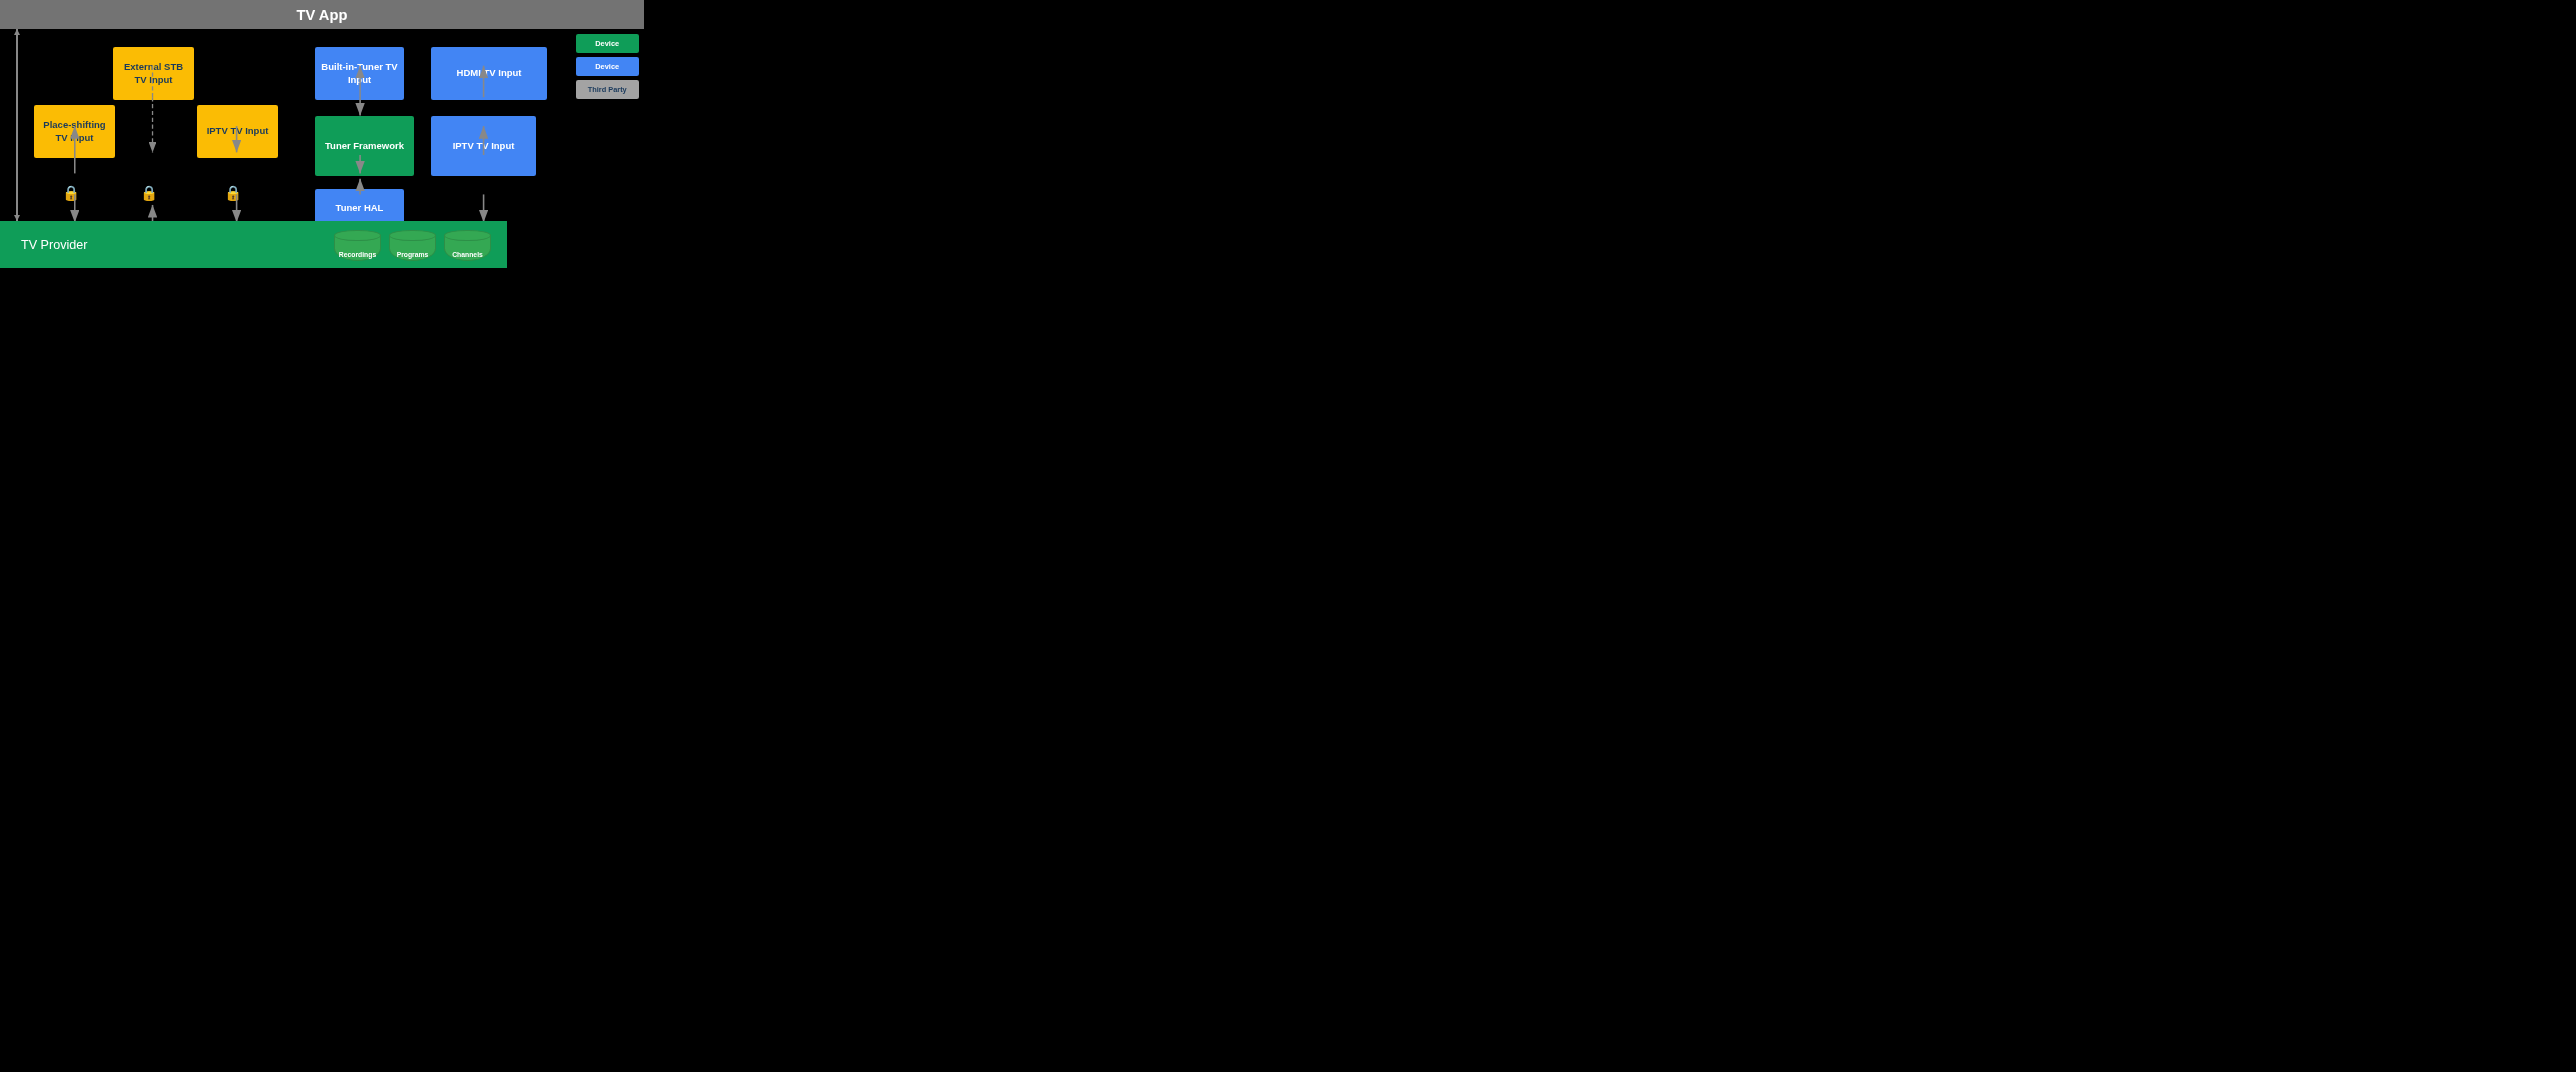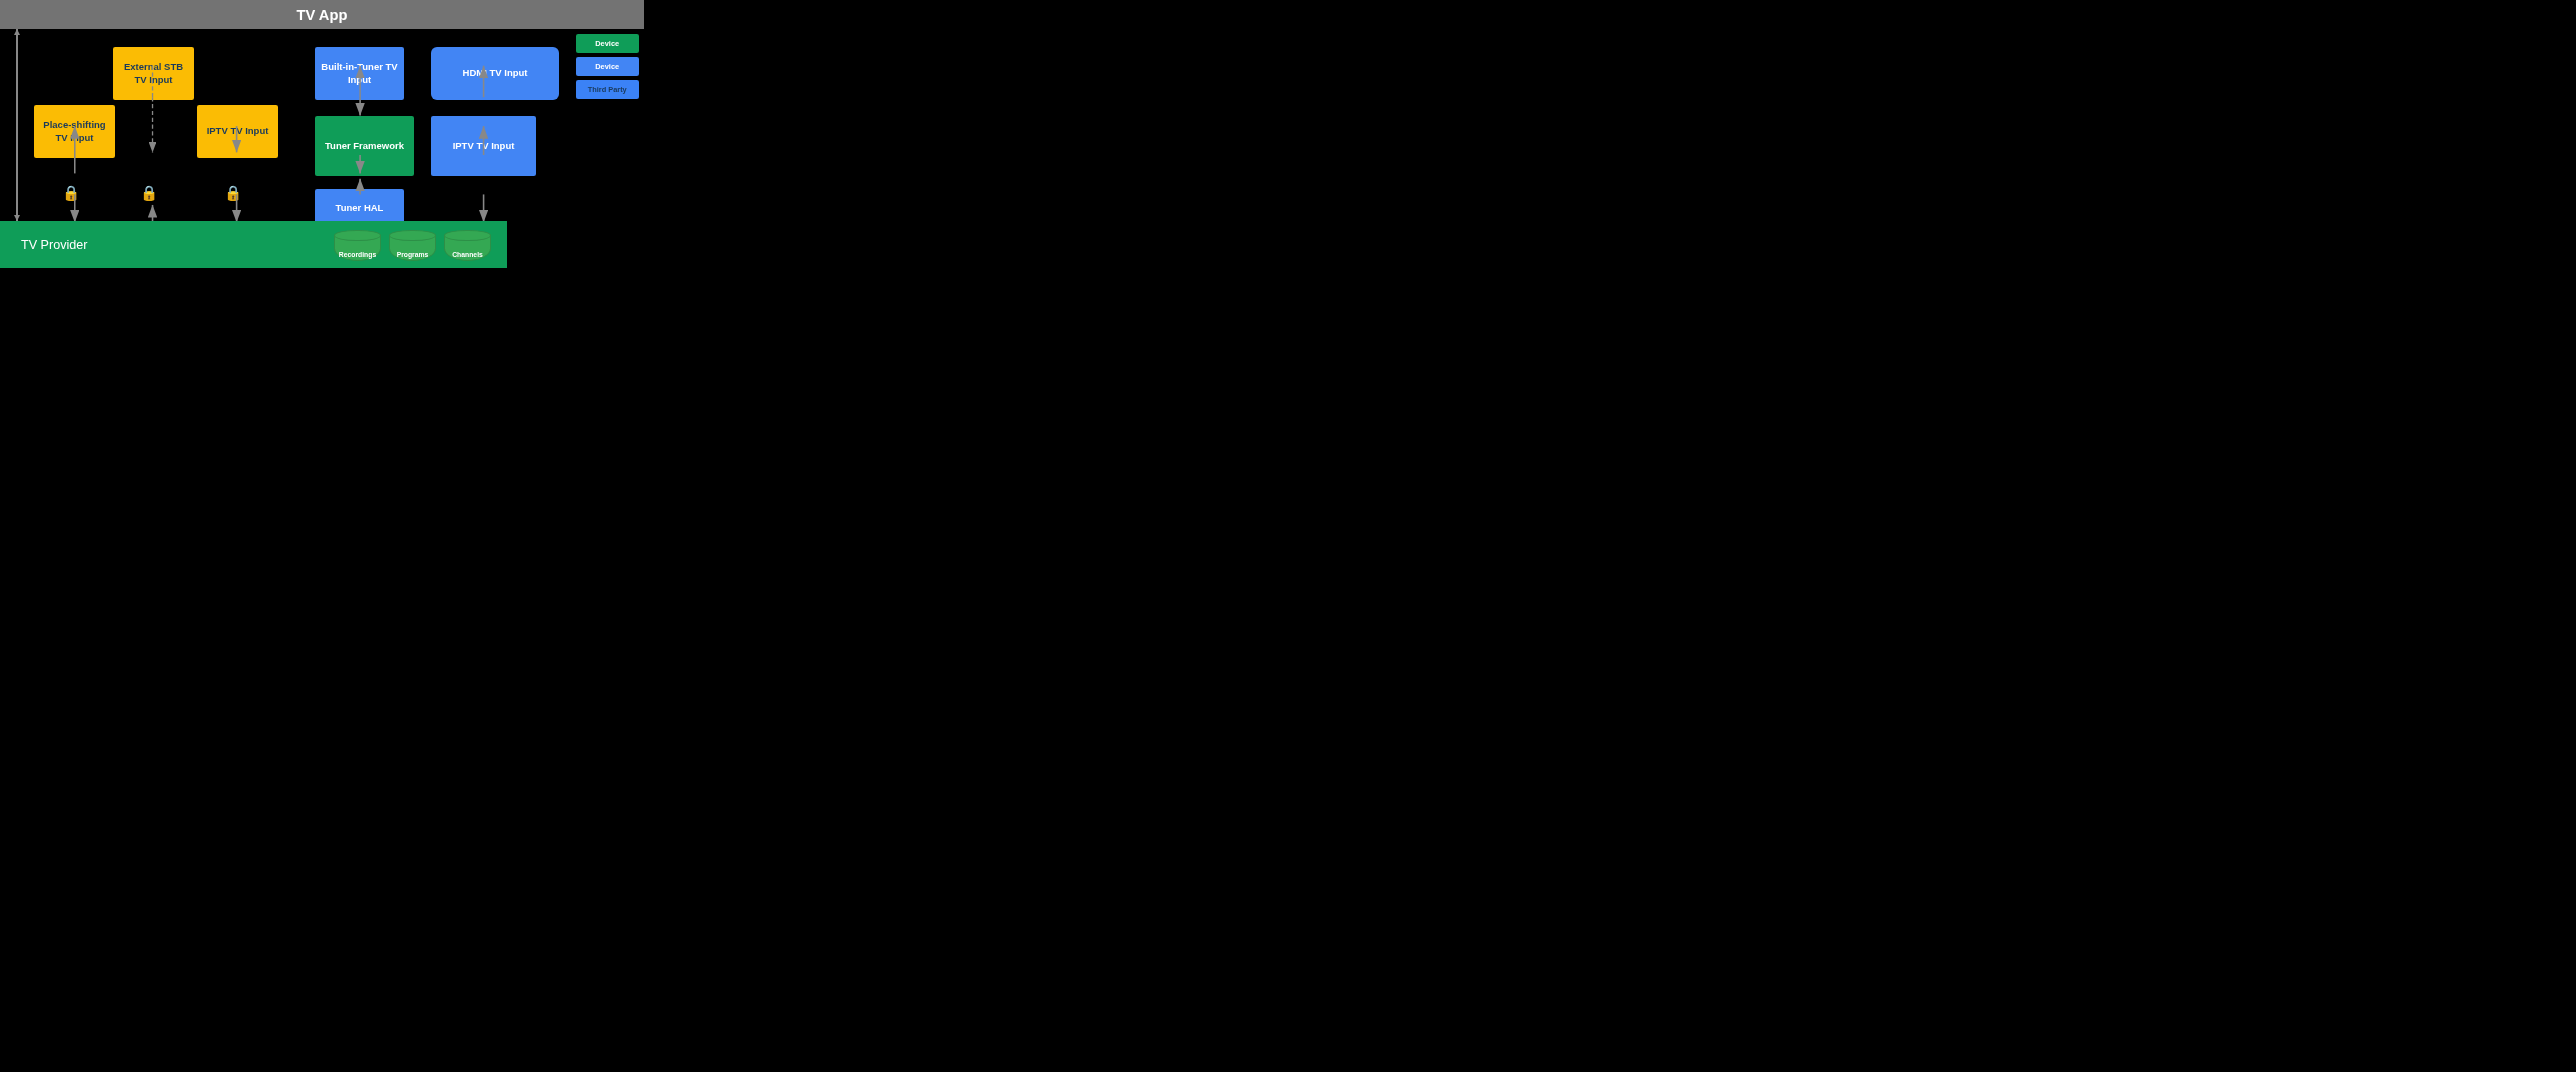--- a/index.html
+++ b/index.html
@@ -249,21 +249,21 @@
 
 <div class="box box-green" style="left: 315px; top: 116px; width: 99px; height: 60px;">
   <span>Tuner
 Framework</span>
 </div>
 
 <div class="box box-blue" style="left: 315px; top: 189px; width: 89px; height: 39px;">
   <span>Tuner HAL</span>
 </div>
 
-<div class="box box-blue" style="left: 431px; top: 47px; width: 128px; height: 53px; border-radius: 6px;">
+<div class="box box-blue" style="left: 431px; top: 47px; width: 116px; height: 53px;">
   <span>HDMI TV Input</span>
 </div>
 
 <div class="box box-blue" style="left: 431px; top: 116px; width: 105px; height: 60px;">
   <span>IPTV
 TV Input</span>
 </div>
 
 <div class="lock-icon" style="left: 62px; top: 184px;">🔒</div>
 <div class="lock-icon" style="left: 140px; top: 184px;">🔒</div>
@@ -291,17 +291,17 @@
   </div>
 </div>
 
 <div class="legend">
   <div class="legend-item" style="background: #0F9D58;">
     <span>Device</span>
   </div>
   <div class="legend-item" style="background: #4285F4;">
     <span>Device</span>
   </div>
-  <div class="legend-item" style="background: #3b82f6; color: #1a3a5c;">
+  <div class="legend-item" style="background: #a3a3a3; color: #1a3a5c;">
     <span>Third Party</span>
   </div>
 </div>
 
 
 </body></html>

